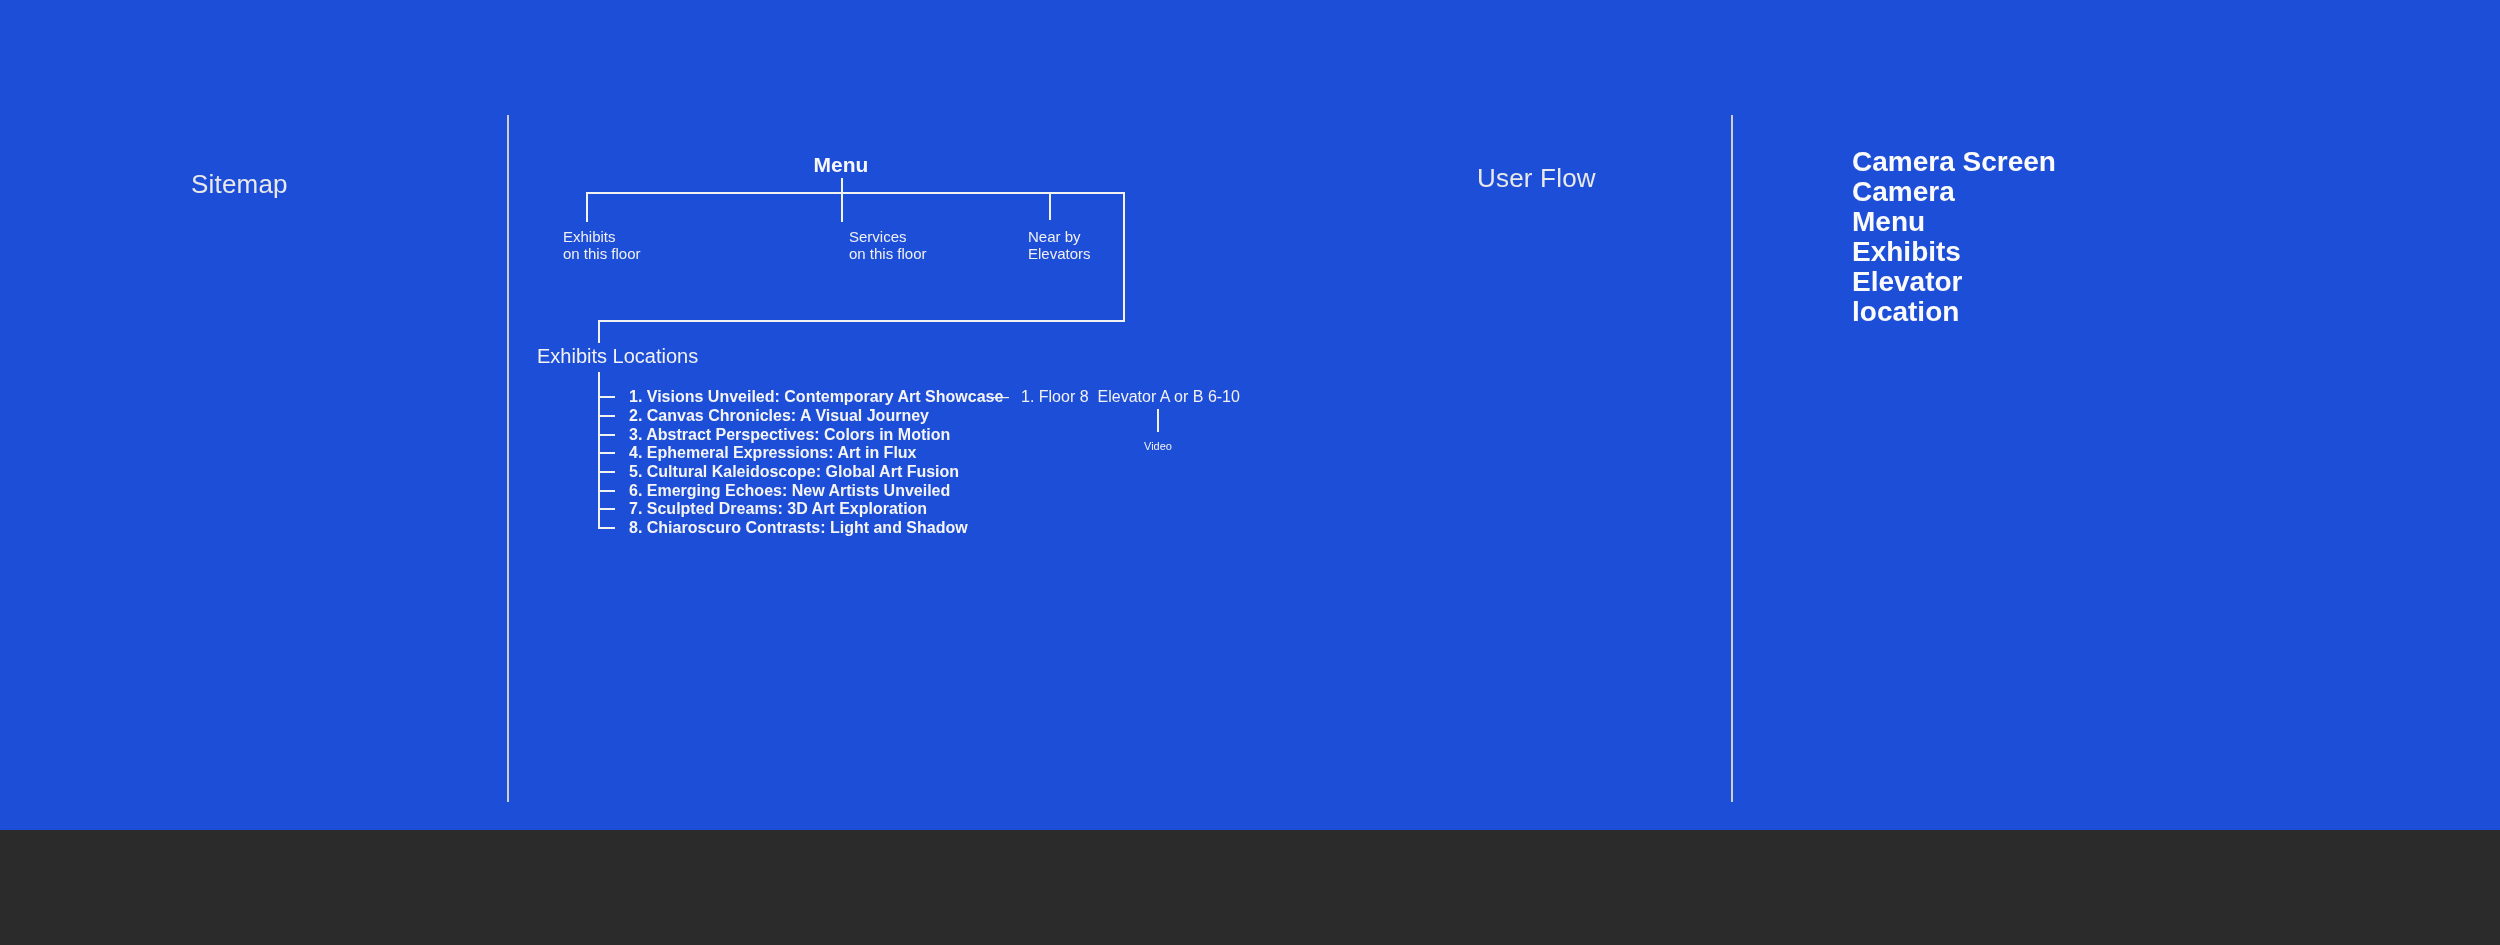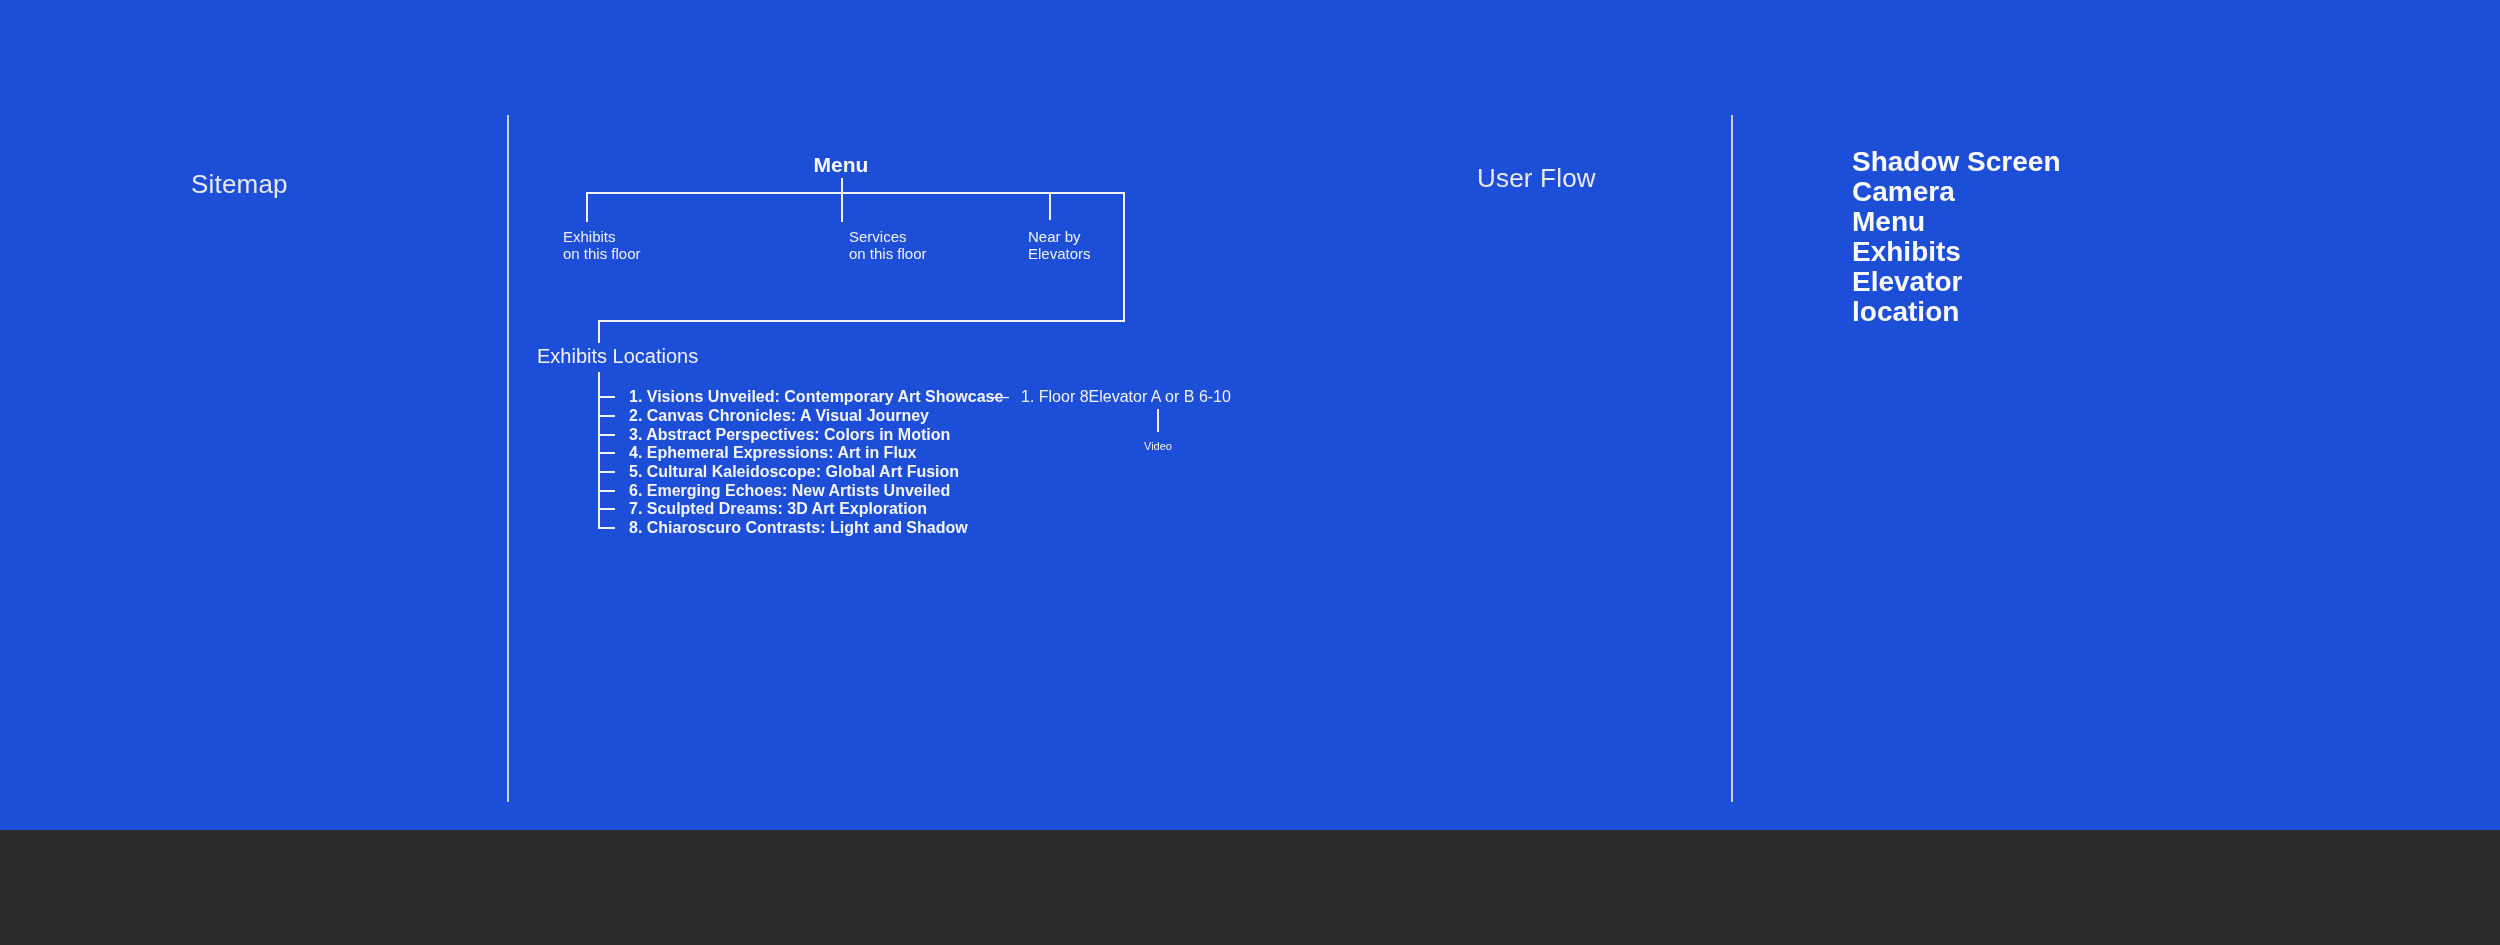--- a/index.html
+++ b/index.html
@@ -56,21 +56,21 @@
   .spine { left: 598px; top: 372px; height: 156px; }
 
   .exhibit-rows { left: 598px; top: 388px; }
   .exhibit-row { display: flex; align-items: center; height: 18.7px; }
   .tick { width: 17px; height: 2px; background: #f2f2f2; flex: 0 0 auto; }
   .exhibit-text { margin-left: 14px; font-size: 16px; font-weight: 700; white-space: nowrap; color: #f5f5f5; }
 
   .detail-row { left: 993px; top: 388px; height: 18.7px; display: flex; align-items: center; }
   .detail-row span { font-size: 16px; font-weight: 400; white-space: nowrap; color: #f2f2f2; }
   .detail-dash { margin-right: 12px; }
-  .detail-floor { margin-right: 0; }
+  .detail-floor { margin-right: 9px; }
 
   .video-line { left: 1157px; top: 409px; height: 23px; }
   .video-label { left: 1117px; top: 440px; width: 82px; text-align: center;
     font-size: 11px; font-weight: 400; color: #f2f2f2; }
 
   
   .screens { left: 1852px; top: 147px; }
   .screen-item { font-size: 28px; line-height: 30px; font-weight: 700; color: #fafafa; white-space: nowrap; }
 </style>
 </head>
@@ -154,21 +154,21 @@
     <span class="detail-dash">—</span>
     <span class="detail-floor">1. Floor 8</span>
     <span class="detail-elevator">Elevator A or B 6-10</span>
   </div>
 
   <div class="abs tline vline video-line"></div>
   <div class="abs video-label">Video</div>
 
   <div class="abs screens">
 
-      <div class="screen-item">Shadow Screen</div>
+      <div class="screen-item">Camera Screen</div>
 
       <div class="screen-item">Camera</div>
 
       <div class="screen-item">Menu</div>
 
       <div class="screen-item">Exhibits</div>
 
       <div class="screen-item">Elevator</div>
 
       <div class="screen-item">location</div>

